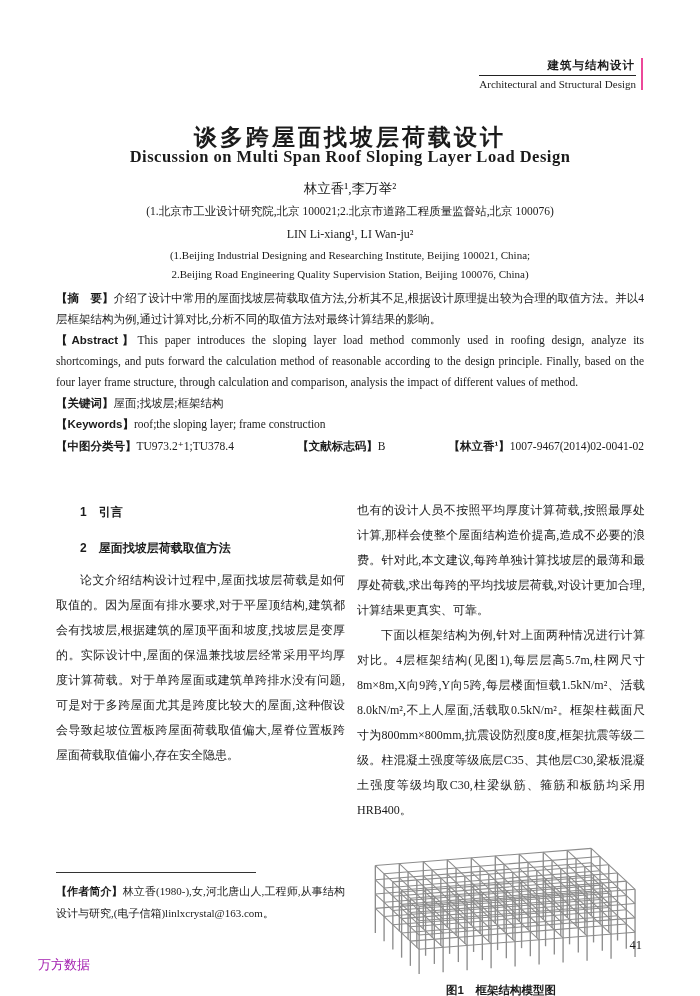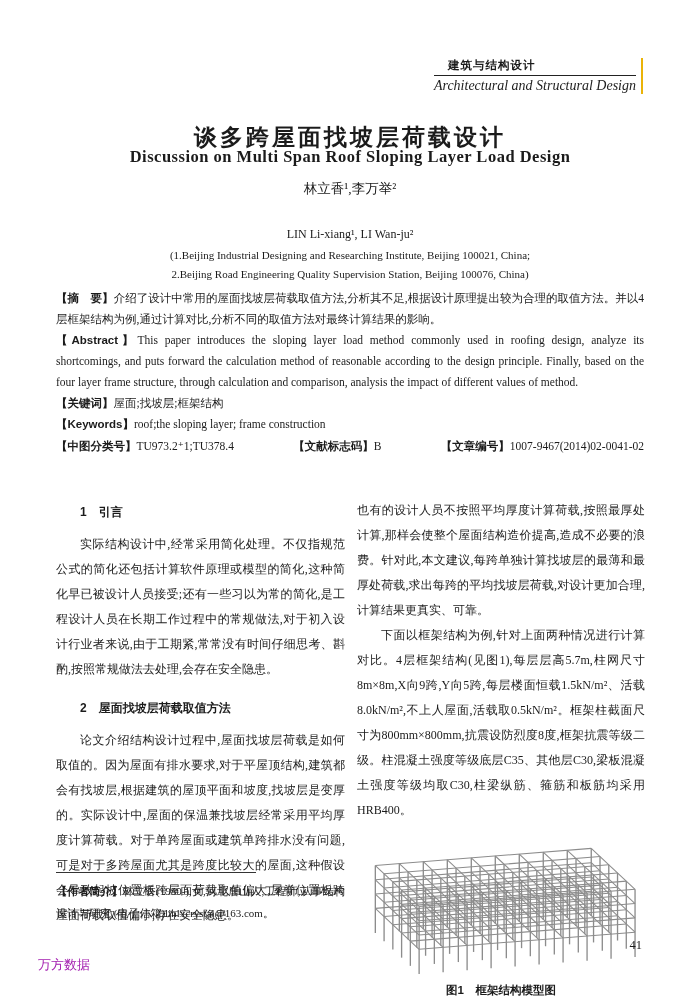--- a/index.html
+++ b/index.html
@@ -6,23 +6,23 @@
   .page{
     position:relative;width:700px;height:996px;margin:0 auto;
     background:#ffffff;overflow:hidden;color:#1b1b1b;
     font-family:"Liberation Serif","DejaVu Serif",serif;
   }
   .abs{position:absolute;}
   .center{text-align:center;width:100%;left:0;}
   .sans{font-family:"Liberation Sans","DejaVu Sans",sans-serif;}
 
   
-  .journal-tag{top:58px;right:57px;border-right:2px solid #eab308;padding-right:5px;}
+  .journal-tag{top:58px;right:57px;text-align:right;border-right:2px solid #ec4899;padding-right:5px;}
   .journal-tag .zh{font-weight:bold;font-size:11.5px;letter-spacing:1px;border-bottom:1.5px solid #222;padding:0 1px 2px 14px;}
-  .journal-tag .en{font-style:italic;font-size:14px;padding-top:2px;color:#222;}
+  .journal-tag .en{font-size:11px;padding-top:2px;color:#222;}
 
   .title-zh{top:122px;font-size:23px;font-weight:bold;letter-spacing:3px;}
   .title-en{top:147px;font-size:16.5px;font-weight:bold;letter-spacing:.5px;}
   .authors-zh{top:180px;font-size:13.5px;}
   .affil-zh{top:204px;font-size:11.5px;}
   .authors-en{top:227px;font-size:12px;}
   .affil-en1{top:249px;font-size:11px;}
   .affil-en2{top:268px;font-size:11px;}
 
   .frontmatter{top:288px;left:56px;width:588px;font-size:11.5px;line-height:21px;text-align:justify;}
@@ -55,39 +55,39 @@
 <div class="page">
 
   <div class="abs journal-tag">
     <div class="zh">建筑与结构设计</div>
     <div class="en">Architectural and Structural Design</div>
   </div>
 
   <div class="abs center title-zh sans">谈多跨屋面找坡层荷载设计</div>
   <div class="abs center title-en">Discussion on Multi Span Roof Sloping Layer Load Design</div>
   <div class="abs center authors-zh">林立香¹,李万举²</div>
+  <div class="abs center affil-zh">(1.北京市工业设计研究院,北京 100021;2.北京市道路工程质量监督站,北京 100076)</div>
   <div class="abs center authors-en">LIN Li-xiang¹, LI Wan-ju²</div>
   <div class="abs center affil-en1">(1.Beijing Industrial Designing and Researching Institute, Beijing 100021, China;</div>
   <div class="abs center affil-en2">2.Beijing Road Engineering Quality Supervision Station, Beijing 100076, China)</div>
 
   <div class="abs frontmatter">
     <p><span class="lbl">【摘　要】</span><span>介绍了设计中常用的屋面找坡层荷载取值方法,分析其不足,根据设计原理提出较为合理的取值方法。并以4层框架结构为例,通过计算对比,分析不同的取值方法对最终计算结果的影响。</span></p>
     <p><span class="lbl">【Abstract】</span><span>This paper introduces the sloping layer load method commonly used in roofing design, analyze its shortcomings, and puts forward the calculation method of reasonable according to the design principle. Finally, based on the four layer frame structure, through calculation and comparison, analysis the impact of different values of method.</span></p>
     <p><span class="lbl">【关键词】</span><span>屋面;找坡层;框架结构</span></p>
     <p><span class="lbl">【Keywords】</span><span>roof;the sloping layer; frame construction</span></p>
     <div class="meta-row">
       <span><span class="lbl">【中图分类号】</span><span>TU973.2⁺1;TU378.4</span></span>
       <span><span class="lbl">【文献标志码】</span><span>B</span></span>
-      <span><span class="lbl">【文章编号】</span><span>1007-9467(2014)02-0041-02</span></span>
+      <span><span class="lbl">【林立香¹】</span><span>1007-9467(2014)02-0041-02</span></span>
     </div>
   </div>
 
   <div class="col col-left">
     <p class="sec-h h1">1　引言</p>
-    <p>实际结构设计中,经常采用简化处理。不仅指规范公式的简化还包括计算软件原理或模型的简化,这种简化早已被设计人员接受;还有一些习以为常的简化,是工程设计人员在长期工作过程中的常规做法,对于初入设计行业者来说,由于工期紧,常常没有时间仔细思考、斟酌,按照常规做法去处理,会存在安全隐患。</p>
     <p class="sec-h h2">2　屋面找坡层荷载取值方法</p>
     <p>论文介绍结构设计过程中,屋面找坡层荷载是如何取值的。因为屋面有排水要求,对于平屋顶结构,建筑都会有找坡层,根据建筑的屋顶平面和坡度,找坡层是变厚的。实际设计中,屋面的保温兼找坡层经常采用平均厚度计算荷载。对于单跨屋面或建筑单跨排水没有问题,可是对于多跨屋面尤其是跨度比较大的屋面,这种假设会导致起坡位置板跨屋面荷载取值偏大,屋脊位置板跨屋面荷载取值偏小,存在安全隐患。</p>
   </div>
 
   <div class="footnote">
     <div class="rule"></div>
     <span class="lbl">【作者简介】</span><span>林立香(1980-),女,河北唐山人,工程师,从事结构设计与研究,(电子信箱)linlxcrystal@163.com。</span>
   </div>
 
   <div class="col col-right">

